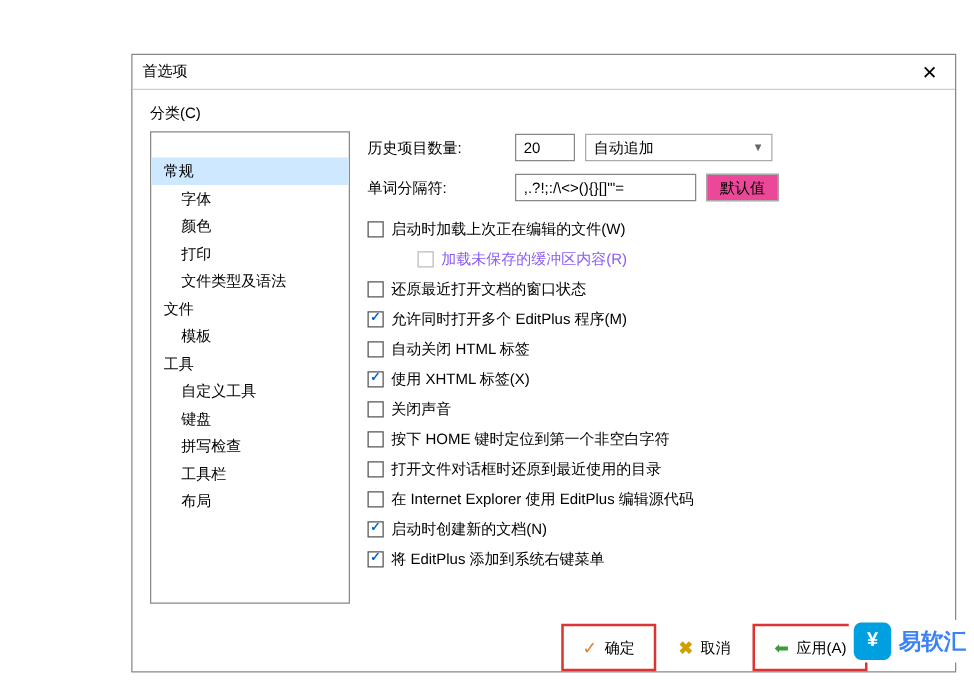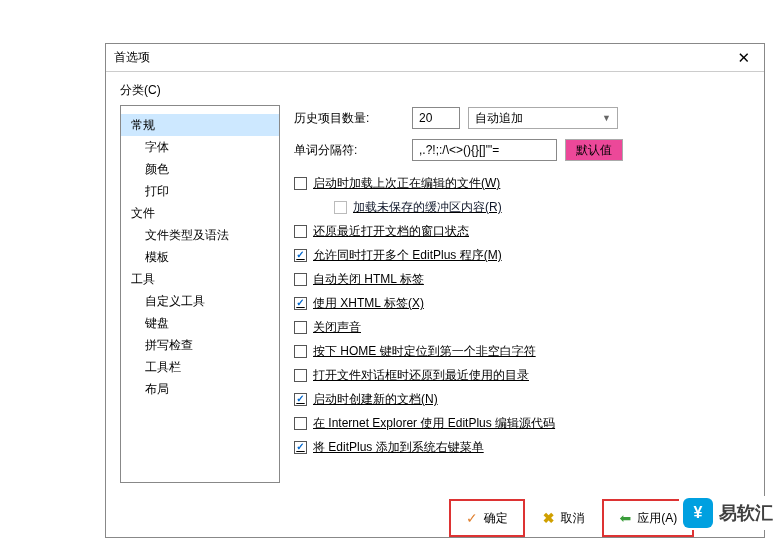--- a/index.html
+++ b/index.html
@@ -39,21 +39,21 @@
 .body-area {
   padding: 10px 14px 0 14px;
   height: 420px;
 }
 .category-label { margin-bottom: 6px; display: block; }
 .content-row { display: flex; gap: 14px; }
 .tree {
   width: 160px;
   height: 378px;
   border: 1px solid #888;
-  padding: 8px 0;
+  padding: 20px 0;
   overflow: hidden;
 }
 .tree .item { padding: 2px 4px 2px 10px; cursor: default; line-height: 18px; }
 .tree .item.selected { background: #cde8ff; }
 .tree .child { padding-left: 24px; }
 .right-pane { flex: 1; padding-top: 2px; }
 .form-row { display: flex; align-items: center; margin-bottom: 10px; gap: 8px; }
 .form-row .label { width: 110px; }
 .text-input {
   border: 1px solid #888;
@@ -75,41 +75,41 @@
 .chev { font-size: 9px; color: #666; }
 .sep-input { width: 145px; }
 .btn-default {
   border: 1px solid #aaa;
   background: #ec4899;
   height: 22px;
   padding: 0 10px;
   font-family: inherit;
   font-size: 12px;
 }
-.checklist { margin-top: 4px; text-decoration: underline; }
+.checklist { margin-top: 4px; }
 .check-row {
   display: flex;
   align-items: center;
   gap: 6px;
   padding: 3px 0;
   line-height: 18px;
 }
 .checkbox {
   width: 13px;
   height: 13px;
   border: 1px solid #555;
   display: inline-flex;
   align-items: center;
   justify-content: center;
   font-size: 10px;
   line-height: 1;
 }
 .checkbox.checked::before { content: "✓"; color: #0066cc; font-weight: bold; }
 .checkbox.disabled { border-color: #bbb; }
-.check-row.disabled { color: #0f172a; padding-left: 40px; }
+.check-row.disabled { color: #8b5cf6; padding-left: 40px; }
 .button-bar {
   display: flex;
   justify-content: flex-end;
   align-items: center;
   gap: 6px;
   padding: 8px 14px 0 14px;
   height: 44px;
 }
 .bar-btn {
   display: inline-flex;
@@ -141,41 +141,41 @@
   background: #fff;
   padding: 2px 4px;
 }
 .watermark .logo {
   width: 30px; height: 30px;
   background: #00a0e0;
   border-radius: 6px;
   display: flex; align-items: center; justify-content: center;
   color: #fff; font-weight: bold; font-size: 16px;
 }
-.watermark .wmtext { font-size: 18px; font-weight: bold; color: #404040; }
+.watermark .wmtext { font-size: 18px; font-weight: bold; color: #3b82f6; }
 </style>
 </head>
 <body>
 
 <div class="dialog">
   <div class="titlebar">
     <span class="titlebar-title">首选项</span>
     <span class="close-btn">✕</span>
   </div>
 
   <div class="body-area">
     <span class="category-label"><span>分类(C)</span></span>
     <div class="content-row">
       <div class="tree" id="tree">
           <div class="item selected">常规</div>
           <div class="item child">字体</div>
           <div class="item child">颜色</div>
           <div class="item child">打印</div>
+          <div class="item child">文件类型及语法</div>
           <div class="item">文件</div>
-          <div class="item child">文件类型及语法</div>
           <div class="item child">模板</div>
           <div class="item">工具</div>
           <div class="item child">自定义工具</div>
           <div class="item child">键盘</div>
           <div class="item child">拼写检查</div>
           <div class="item child">工具栏</div>
           <div class="item child">布局</div>
         </div>
       <div class="right-pane">
 
@@ -225,26 +225,26 @@
             </div>
             <div class="check-row">
               <span class="checkbox"></span>
               <span>按下 HOME 键时定位到第一个非空白字符</span>
             </div>
             <div class="check-row">
               <span class="checkbox"></span>
               <span>打开文件对话框时还原到最近使用的目录</span>
             </div>
             <div class="check-row">
+              <span class="checkbox"></span>
+              <span>在 Internet Explorer 使用 EditPlus 编辑源代码</span>
+            </div>
+            <div class="check-row">
               <span class="checkbox checked"></span>
               <span>启动时创建新的文档(N)</span>
-            </div>
-            <div class="check-row">
-              <span class="checkbox"></span>
-              <span>在 Internet Explorer 使用 EditPlus 编辑源代码</span>
             </div>
             <div class="check-row">
               <span class="checkbox checked"></span>
               <span>将 EditPlus 添加到系统右键菜单</span>
             </div>
           </div>
       </div>
     </div>
   </div>
 

